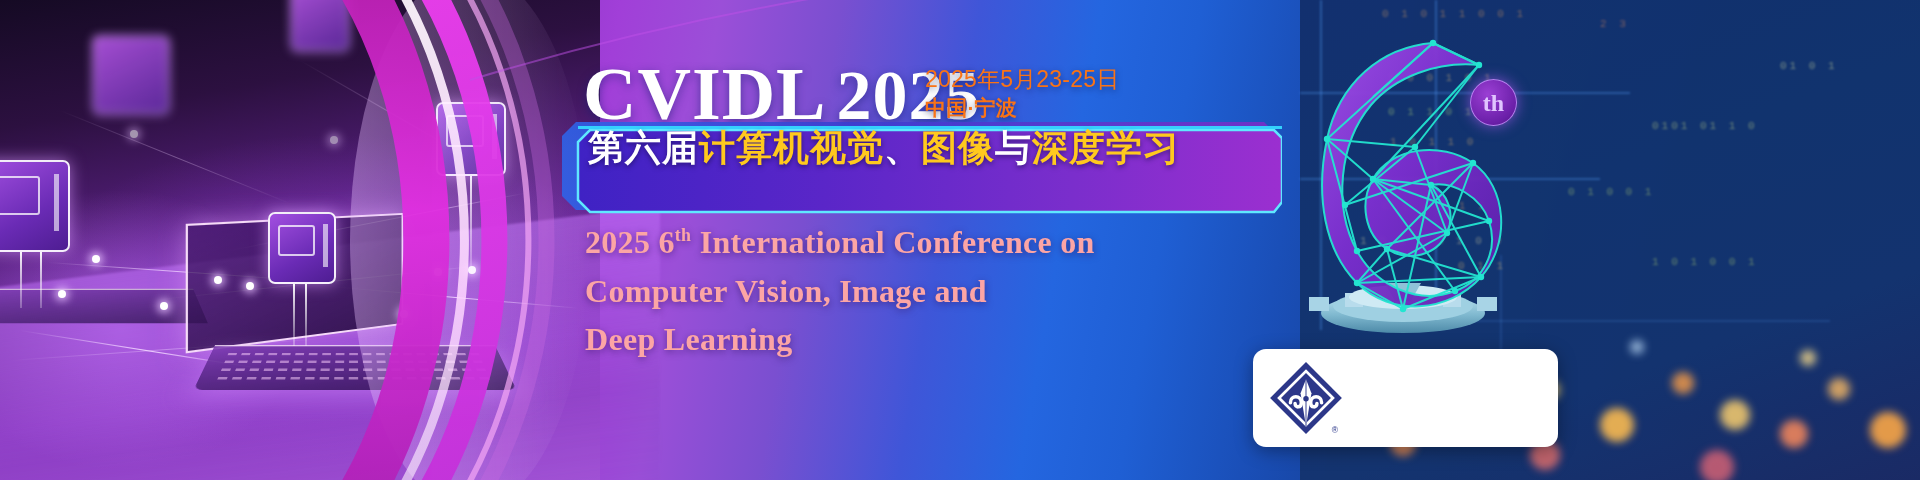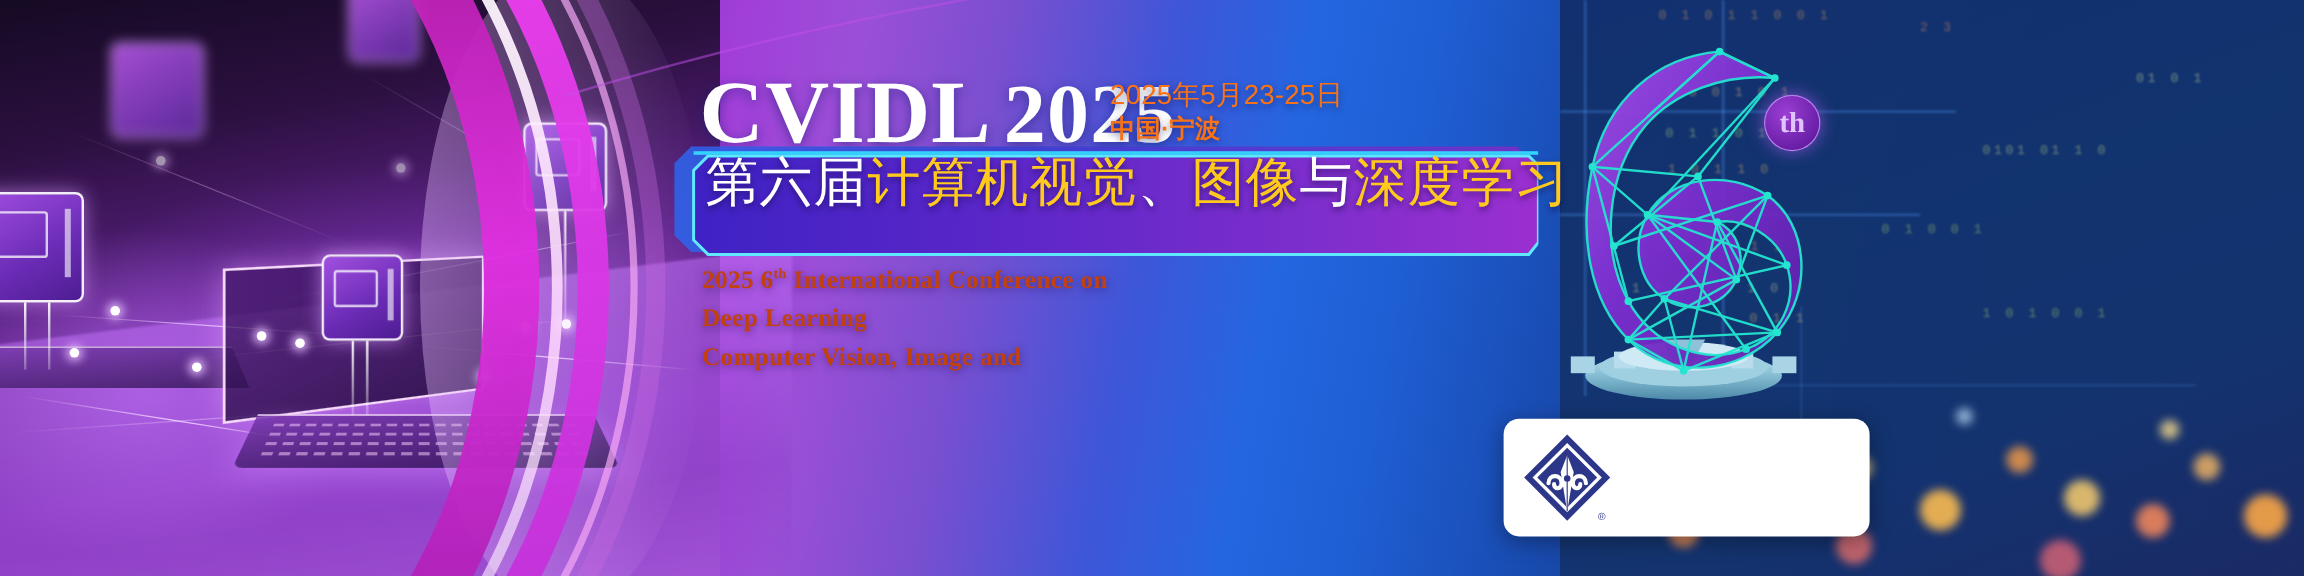--- a/index.html
+++ b/index.html
@@ -160,34 +160,34 @@
 
   
   .plaque-wrap { position:absolute; left:552px; top:118px; width:730px; height:100px; }
   .plaque-svg { position:absolute; inset:0; }
   .plaque-text {
     position:absolute; left:36px; top:9px;
     line-height:1.16;
     white-space:nowrap;
   }
   .plaque-text .ln {
-    font-size:44px; font-weight:400; letter-spacing:1px;
+    font-size:36px; font-weight:700; letter-spacing:1px;
     color:#ffffff;
     text-shadow:0 2px 5px rgba(20,10,70,.6);
   }
   .hl { color:#ffc91e; }
 
   
   .entitle {
     position:absolute; left:585px; top:218px;
     font-family:"Liberation Serif", "DejaVu Serif", serif;
     font-weight:700;
-    font-size:21px;
+    font-size:32px;
     line-height:1.52;
-    color:#c2410c;
+    color:#fca5a5;
     letter-spacing:.3px;
     text-shadow:0 2px 7px rgba(45,20,95,.55);
   }
   .entitle sup { font-size:.56em; vertical-align:super; }
 
   
   .six-wrap { position:absolute; left:1285px; top:25px; width:235px; height:310px; }
   .th-badge {
     position:absolute; left:1470px; top:79px;
     width:47px; height:47px; border-radius:50%;
@@ -383,22 +383,22 @@
 
       <rect x="26" y="8" width="704" height="3" fill="#35d8ff" opacity=".95"></rect>
     </svg>
     <div class="plaque-text">
       <div class="ln"><span>第六届</span><span class="hl">计算机视觉</span><span>、</span><span class="hl">图像</span><span>与</span><span class="hl">深度学习</span></div>
     </div>
   </div>
 
   <div class="entitle">
     <div><span>2025 6</span><sup>th</sup><span> International Conference on</span></div>
+    <div>Computer Vision, Image and</div>
     <div>Deep Learning</div>
-    <div>Computer Vision, Image and</div>
   </div>
 
   <div class="six-wrap">
     <svg viewBox="0 0 235 310" width="235" height="310">
       <defs>
         <linearGradient id="sixFill" x1="0" y1="0" x2="1" y2="1">
           <stop offset="0%" stop-color="#a24fe8"></stop>
           <stop offset="45%" stop-color="#7e2fd0"></stop>
           <stop offset="100%" stop-color="#5a1fa8"></stop>
         </linearGradient>

